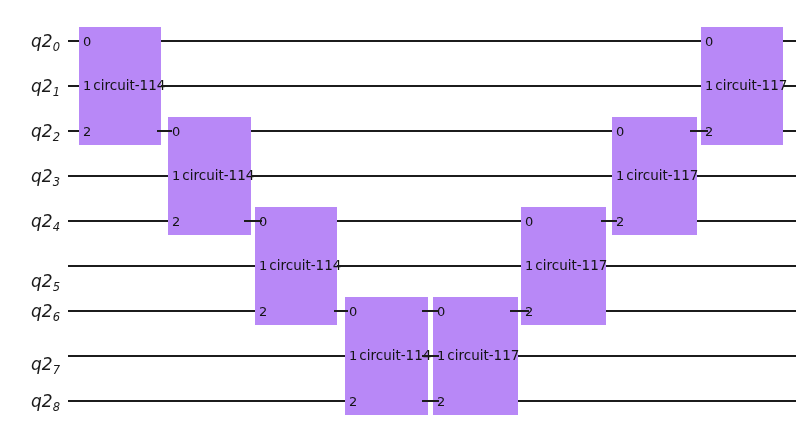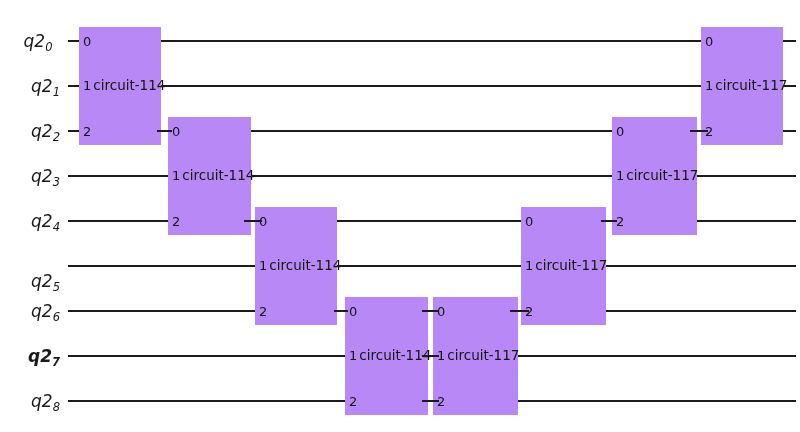--- a/index.html
+++ b/index.html
@@ -64,28 +64,28 @@
     position:absolute;
     height:2px;
     background:#1c1c1c;
     transform:translateY(-50%);
   }
 </style>
 </head>
 <body>
 
 <div id="circuit-canvas">
-    <div class="qubit-label" style="top: 41px; left: 8px; width: 60px; text-align: center;"><span>q2</span><span class="sub">0</span></div>
+    <div class="qubit-label" style="top: 41px; left: 0px; width: 60px;"><span>q2</span><span class="sub">0</span></div>
     <div class="qubit-label" style="top: 86px; left: 0px; width: 60px;"><span>q2</span><span class="sub">1</span></div>
     <div class="qubit-label" style="top: 131px; left: 0px; width: 60px;"><span>q2</span><span class="sub">2</span></div>
     <div class="qubit-label" style="top: 176px; left: 0px; width: 60px;"><span>q2</span><span class="sub">3</span></div>
     <div class="qubit-label" style="top: 221px; left: 0px; width: 60px;"><span>q2</span><span class="sub">4</span></div>
     <div class="qubit-label" style="top: 281px; left: 0px; width: 60px;"><span>q2</span><span class="sub">5</span></div>
     <div class="qubit-label" style="top: 311px; left: 0px; width: 60px;"><span>q2</span><span class="sub">6</span></div>
-    <div class="qubit-label" style="top: 356px; left: 0px; width: 60px; font-weight: bold;"><span>q2</span><span class="sub">7</span></div>
+    <div class="qubit-label" style="top: 364px; left: 0px; width: 60px;"><span>q2</span><span class="sub">7</span></div>
     <div class="qubit-label" style="top: 401px; left: 0px; width: 60px;"><span>q2</span><span class="sub">8</span></div>
     <div class="wire" style="top: 41px; left: 68px; width: 11px;"></div>
     <div class="wire" style="top: 41px; left: 161px; width: 540px;"></div>
     <div class="wire" style="top: 41px; left: 783px; width: 13px;"></div>
     <div class="wire" style="top: 86px; left: 68px; width: 11px;"></div>
     <div class="wire" style="top: 86px; left: 161px; width: 540px;"></div>
     <div class="wire" style="top: 86px; left: 783px; width: 13px;"></div>
     <div class="wire" style="top: 131px; left: 68px; width: 11px;"></div>
     <div class="wire" style="top: 131px; left: 161px; width: 7px;"></div>
     <div class="wire" style="top: 131px; left: 251px; width: 361px;"></div>

